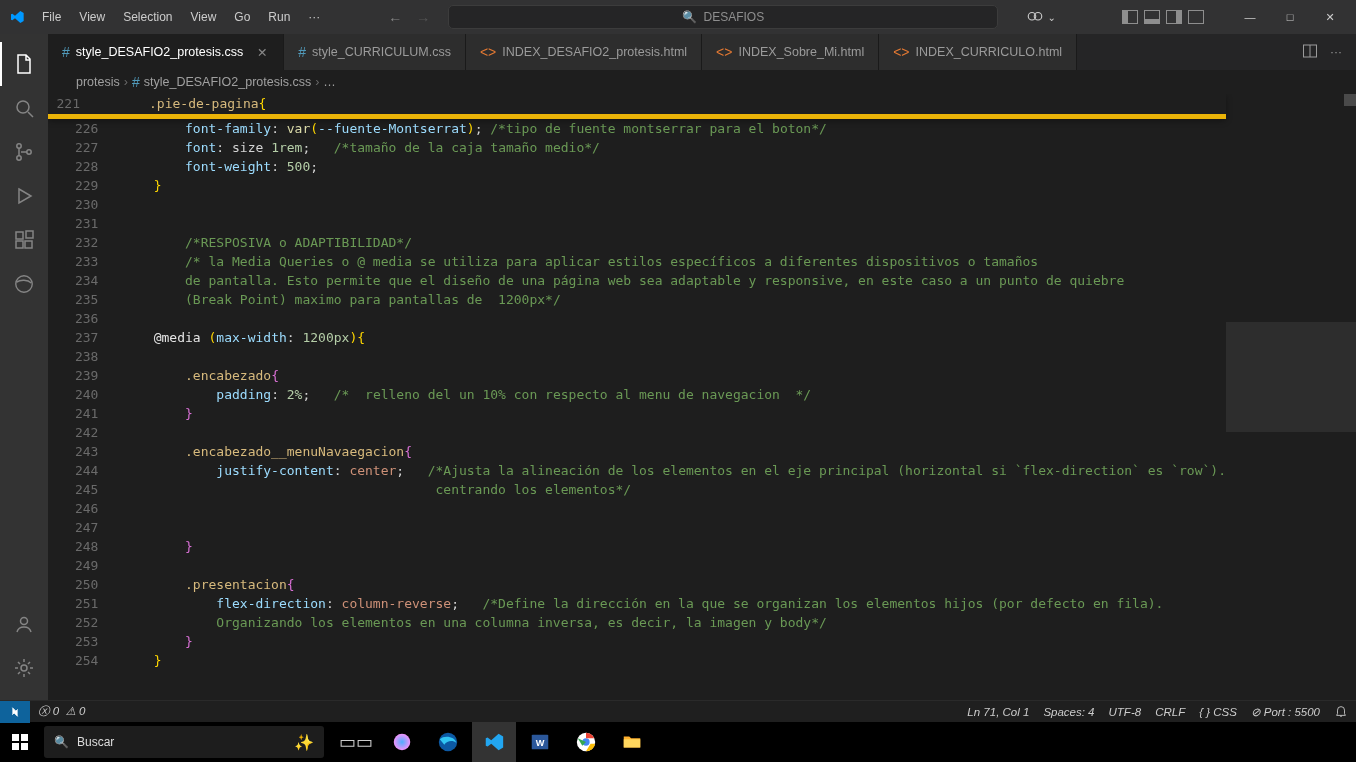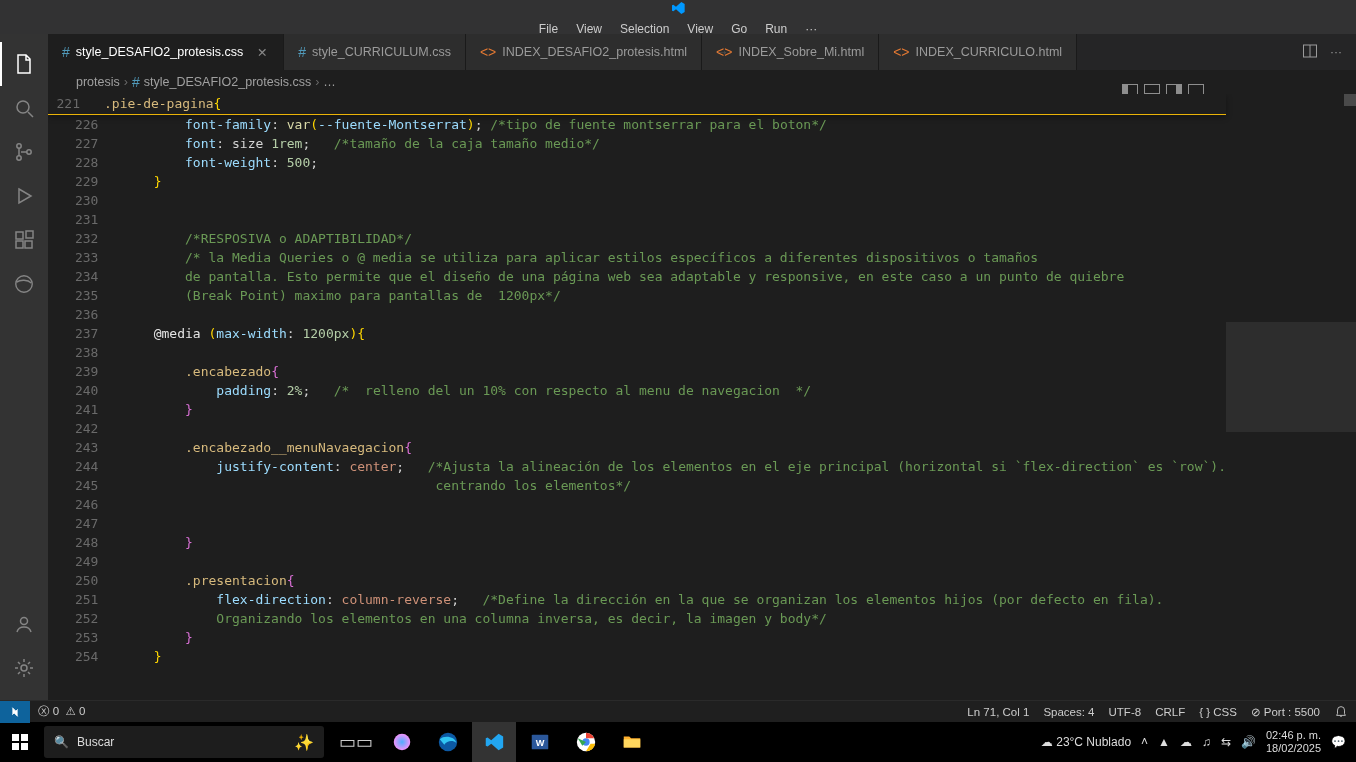--- a/index.html
+++ b/index.html
@@ -12,21 +12,20 @@
   overflow: hidden;
   font-size: 12px;
 }
 .titlebar {
   height: 34px;
   background: #323233;
   display: flex;
   align-items: center;
   color: #cccccc;
   font-size: 12px;
-  flex-direction: column;
 }
 .titlebar .logo { width: 34px; display: flex; align-items: center; justify-content: center; }
 .titlebar .logo svg { width: 16px; height: 16px; }
 .menu { display: flex; gap: 2px; }
 .menu-item { padding: 6px 8px; cursor: pointer; }
 .titlebar .nav-arrows { display: flex; margin-left: 60px; gap: 14px; align-items: center; }
 .titlebar .nav-arrow { color: #888; font-size: 14px; cursor: pointer; }
 .titlebar .search-box {
   flex: 1;
   max-width: 550px;
@@ -118,24 +117,25 @@
   flex: 1;
   font-family: 'Consolas', monospace;
   font-size: 13px;
   line-height: 19px;
   color: #d4d4d4;
   white-space: pre;
   position: relative;
 }
 .sticky {
   background: #1e1e1e;
-  border-bottom: 1px solid #eab308;
+  border-bottom: 5px solid #eab308;
   box-shadow: 0 2px 6px #0005;
   position: relative;
   z-index: 2;
+  gap: 45px;
 }
 .sticky .gutter, .sticky .code { line-height: 20px; }
 
 .minimap {
   width: 130px;
   background: #1e1e1e;
   border-left: 0;
   position: relative;
   font-size: 1.4px;
   line-height: 2px;
@@ -160,20 +160,21 @@
 
 .statusbar {
   height: 22px;
   background: #1f1f1f;
   color: #cccccc;
   display: flex;
   align-items: center;
   font-size: 11.5px;
   padding: 0 8px;
   border-top: 1px solid #2a2a2a;
+  font-style: italic;
 }
 .statusbar .remote { width: 30px; background: #0e639c; height: 22px; margin: 0 8px 0 -8px; display:flex;align-items:center;justify-content:center;color:#fff; }
 .statusbar .left, .statusbar .right { display: flex; gap: 14px; align-items: center; }
 .statusbar .right { margin-left: auto; }
 
 .taskbar {
   height: 40px;
   background: #000;
   display: flex;
   align-items: center;
@@ -473,27 +474,13 @@
           <path d="M12 22l5-8h5a10 10 0 01-10 8z" fill="#fbbc05"></path>
         </svg>
     </div>
     <div class="tb-app">
       <svg width="22" height="22" viewBox="0 0 24 24">
           <path fill="#ffb02e" d="M3 6h6l2 2h10v10H3z"></path>
           <path fill="#ffd75e" d="M3 9h18v9H3z"></path>
         </svg>
     </div>
   </div>
-  <div class="tb-right">
-    <span>☁ <span>23°C  Nublado</span></span>
-    <span>˄</span>
-    <span>▲</span>
-    <span>☁</span>
-    <span>♫</span>
-    <span>⇆</span>
-    <span>🔊</span>
-    <div class="tb-clock">
-      <div>02:46 p. m.</div>
-      <div>18/02/2025</div>
-    </div>
-    <span>💬</span>
-  </div>
 </div>
 
 </body></html>

